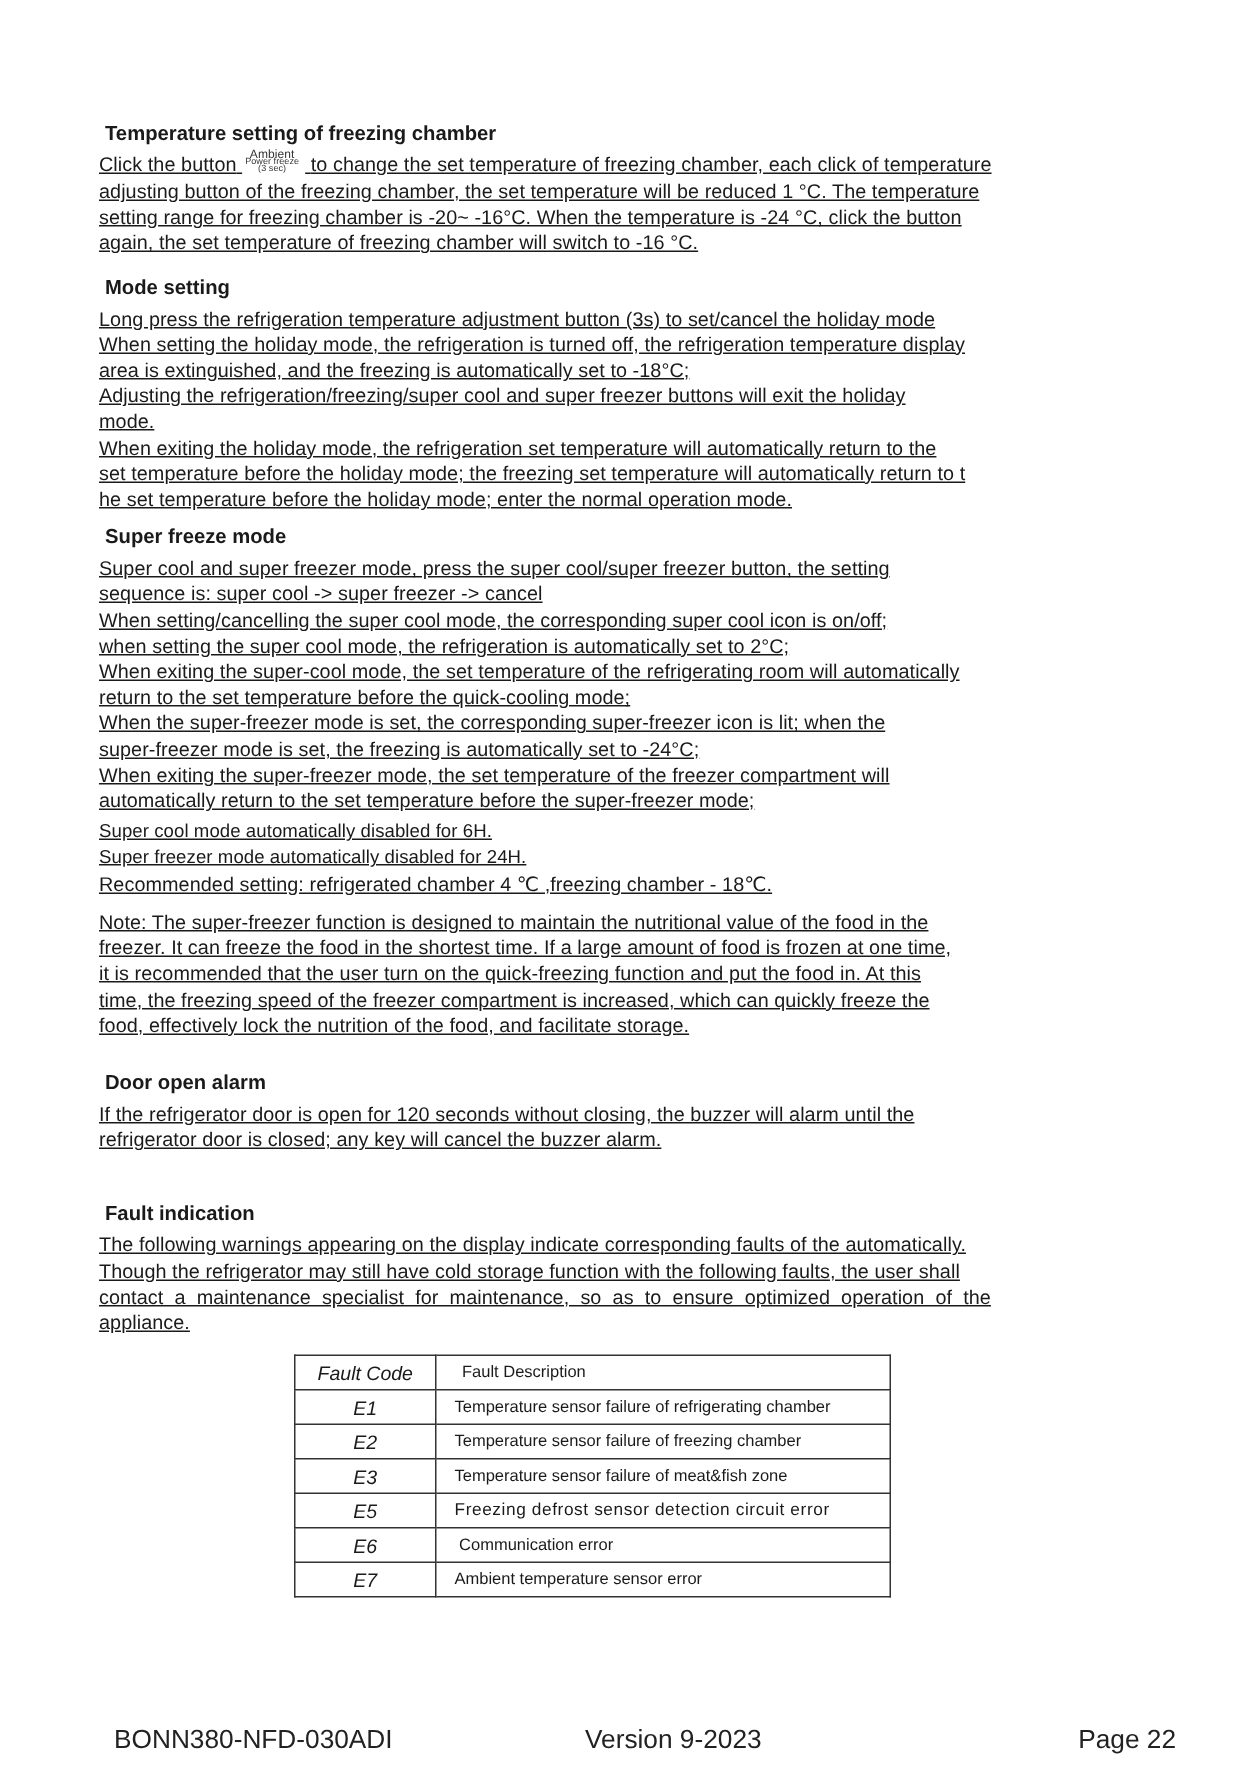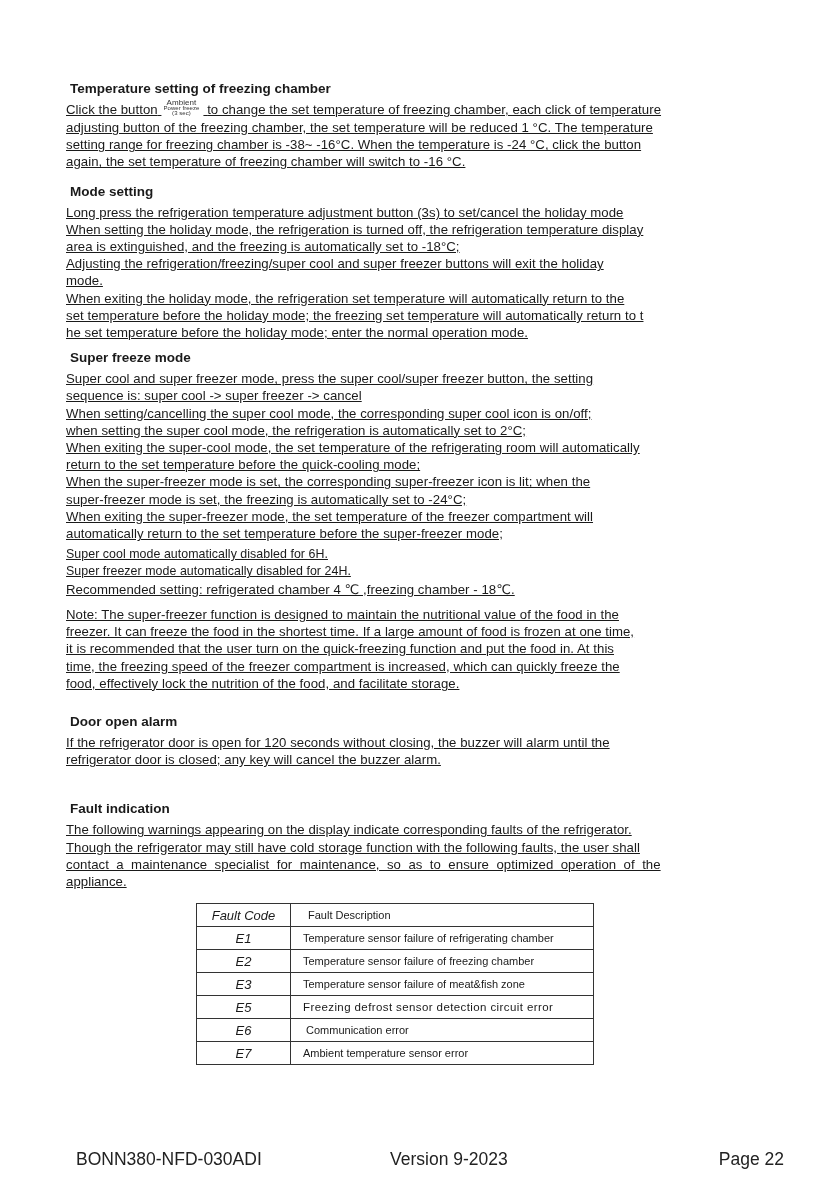--- a/index.html
+++ b/index.html
@@ -41,21 +41,21 @@
     <p class="p">
       <span>Click the button</span>
       <span class="btn-icon">
         <span class="big">Ambient</span>
         <span style="display:block">Power freeze</span>
         <span style="display:block">(3 sec)</span>
       </span>
       <span>to change the set temperature of freezing chamber, each click of temperature</span>
     </p>
     <p class="p">adjusting button of the freezing chamber, the set temperature will be  reduced 1 °C. The temperature</p>
-    <p class="p">setting range for freezing chamber is -38~ -16°C. When the temperature is -24 °C, click the button</p>
+    <p class="p">setting range for freezing chamber is -20~ -16°C. When the temperature is -24 °C, click the button</p>
     <p class="p">again, the set temperature of freezing chamber will switch to -16 °C.</p>
   </div>
 
   <div class="gap-sm"></div>
 
   <div class="block">
     <p class="h">Mode setting</p>
     <p class="p">Long press the refrigeration temperature adjustment button (3s) to set/cancel the holiday mode</p>
     <p class="p">When setting the holiday mode, the refrigeration is turned off, the refrigeration temperature display</p>
     <p class="p">area is extinguished, and the freezing is automatically set to -18°C;</p>
@@ -99,21 +99,21 @@
   <div class="block">
     <p class="h">Door open alarm</p>
     <p class="p">If the refrigerator door is open for 120 seconds without closing, the buzzer will alarm until the</p>
     <p class="p">refrigerator door is closed; any key will cancel the buzzer alarm.</p>
   </div>
 
   <div style="height:28px"></div>
 
   <div class="block">
     <p class="h">Fault indication</p>
-    <p class="p">The following warnings appearing on the display indicate corresponding faults of the refrigerator.</p>
+    <p class="p">The following warnings appearing on the display indicate corresponding faults of the automatically.</p>
     <p class="p">Though the refrigerator may still have cold storage function with the following faults, the user shall</p>
     <p class="p" style="white-space:pre">contact  a  maintenance  specialist  for  maintenance,  so  as  to  ensure  optimized  operation  of  the</p>
     <p class="p">appliance.</p>
   </div>
 </div>
 
 <table class="fault-table">
   <tbody>
       <tr>
     <th class="code">Fault Code</th>

